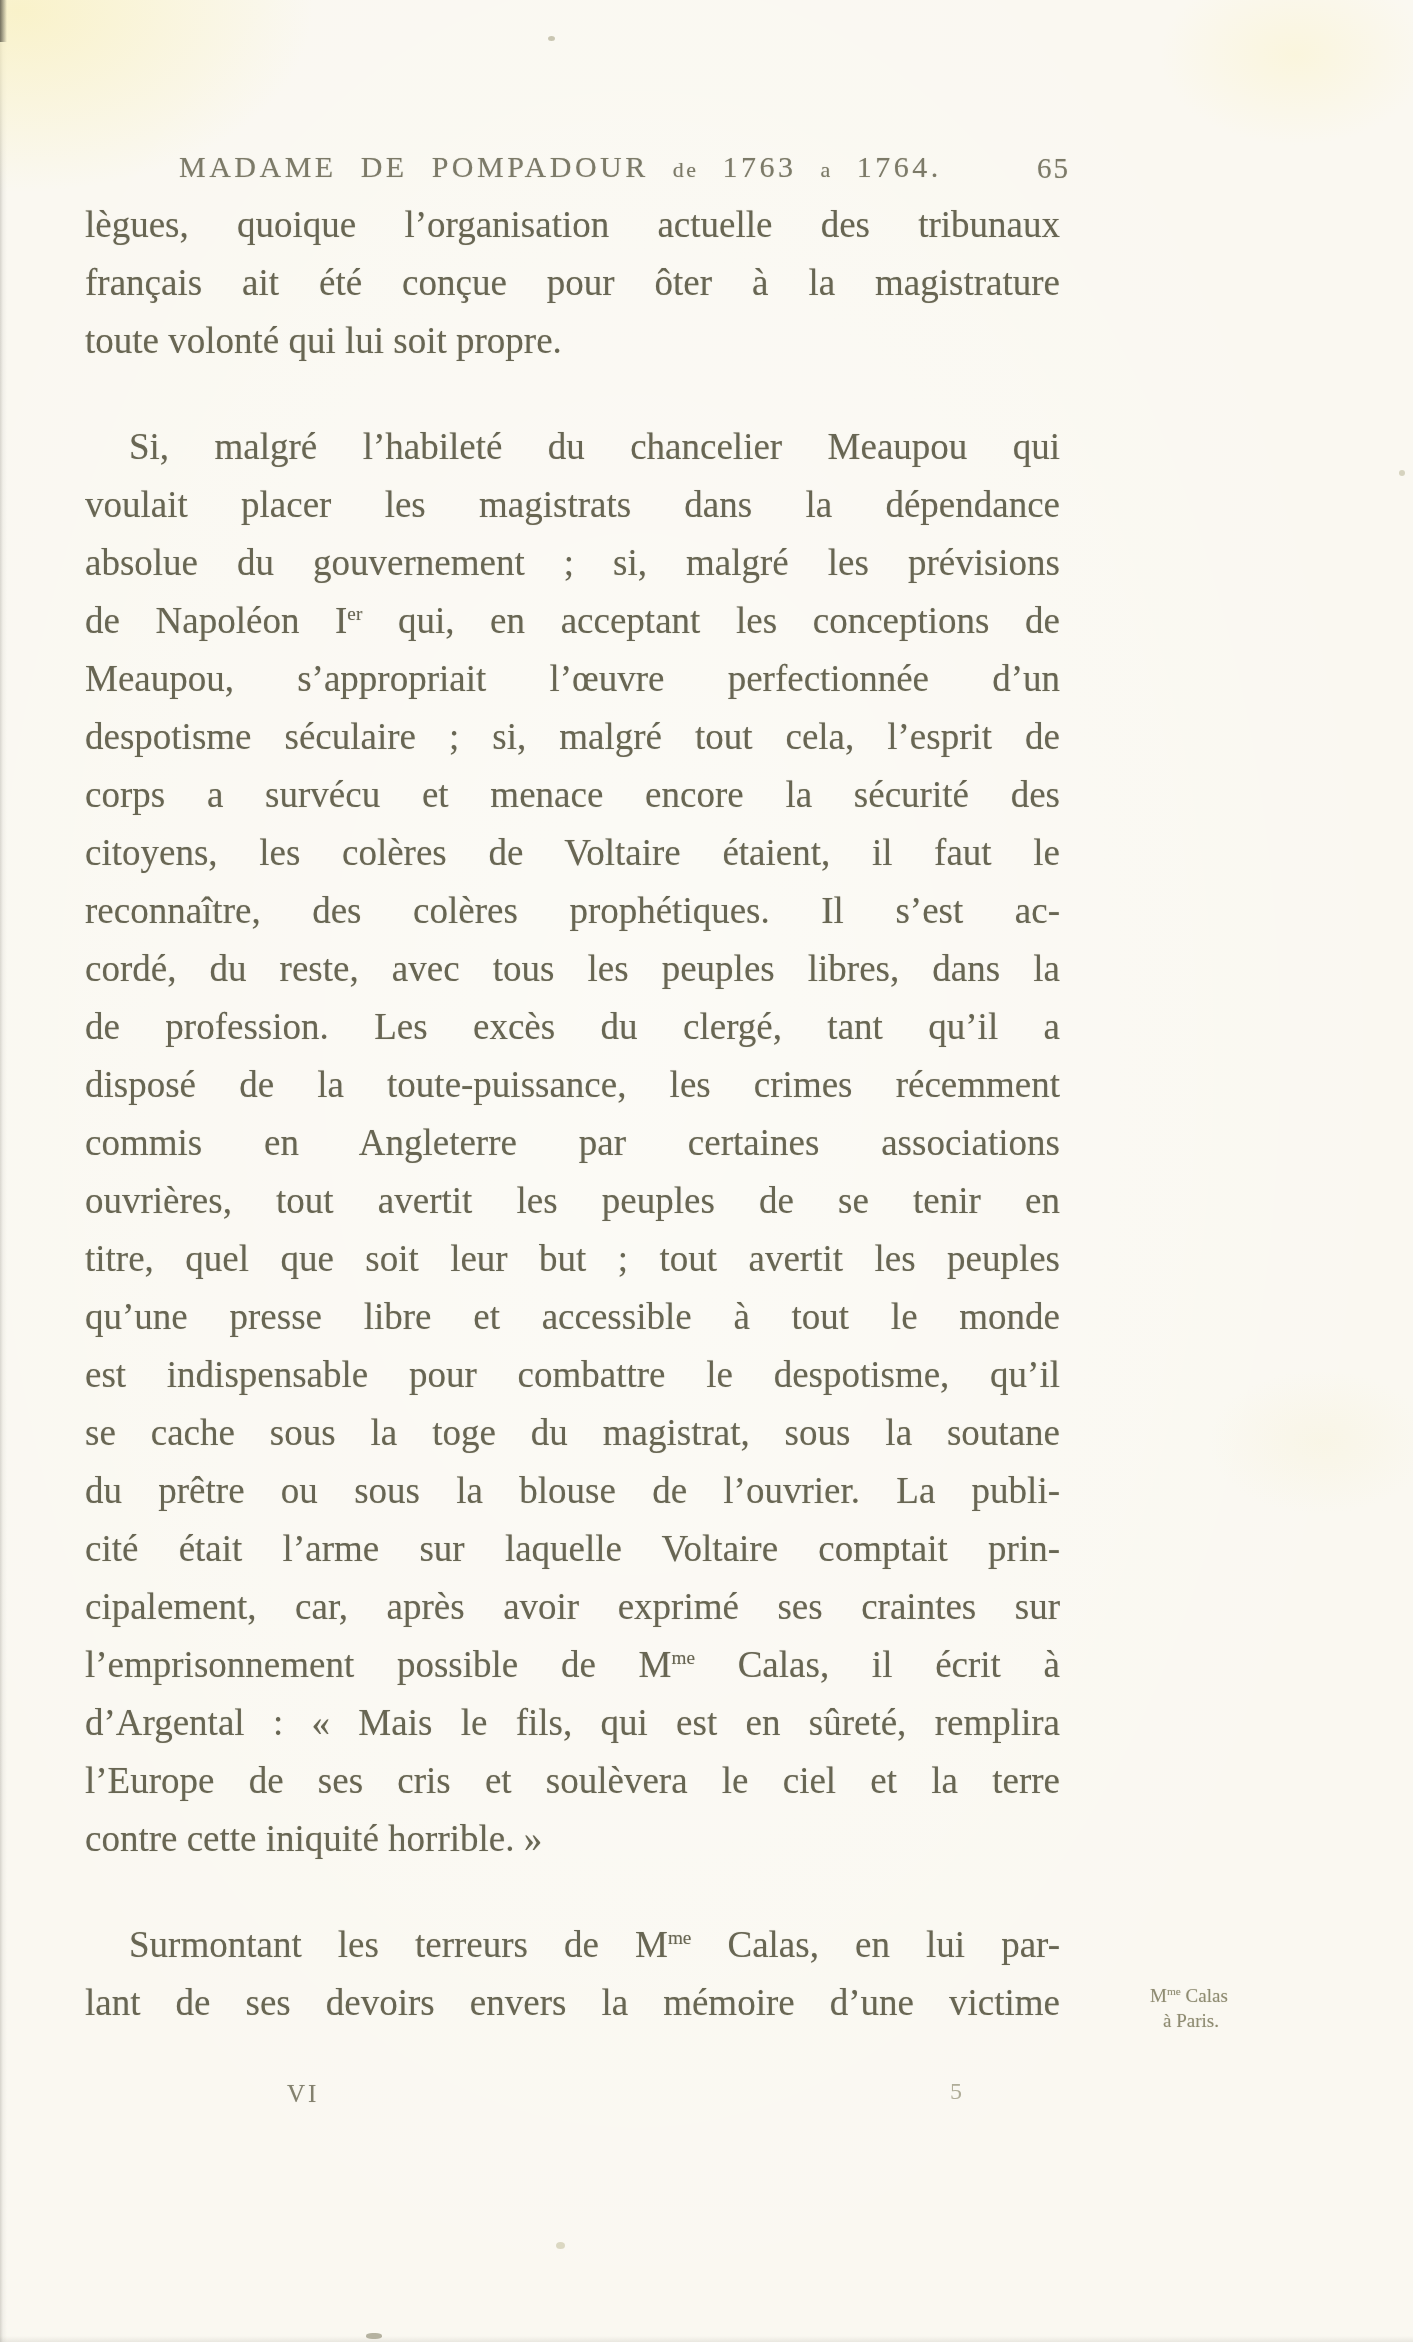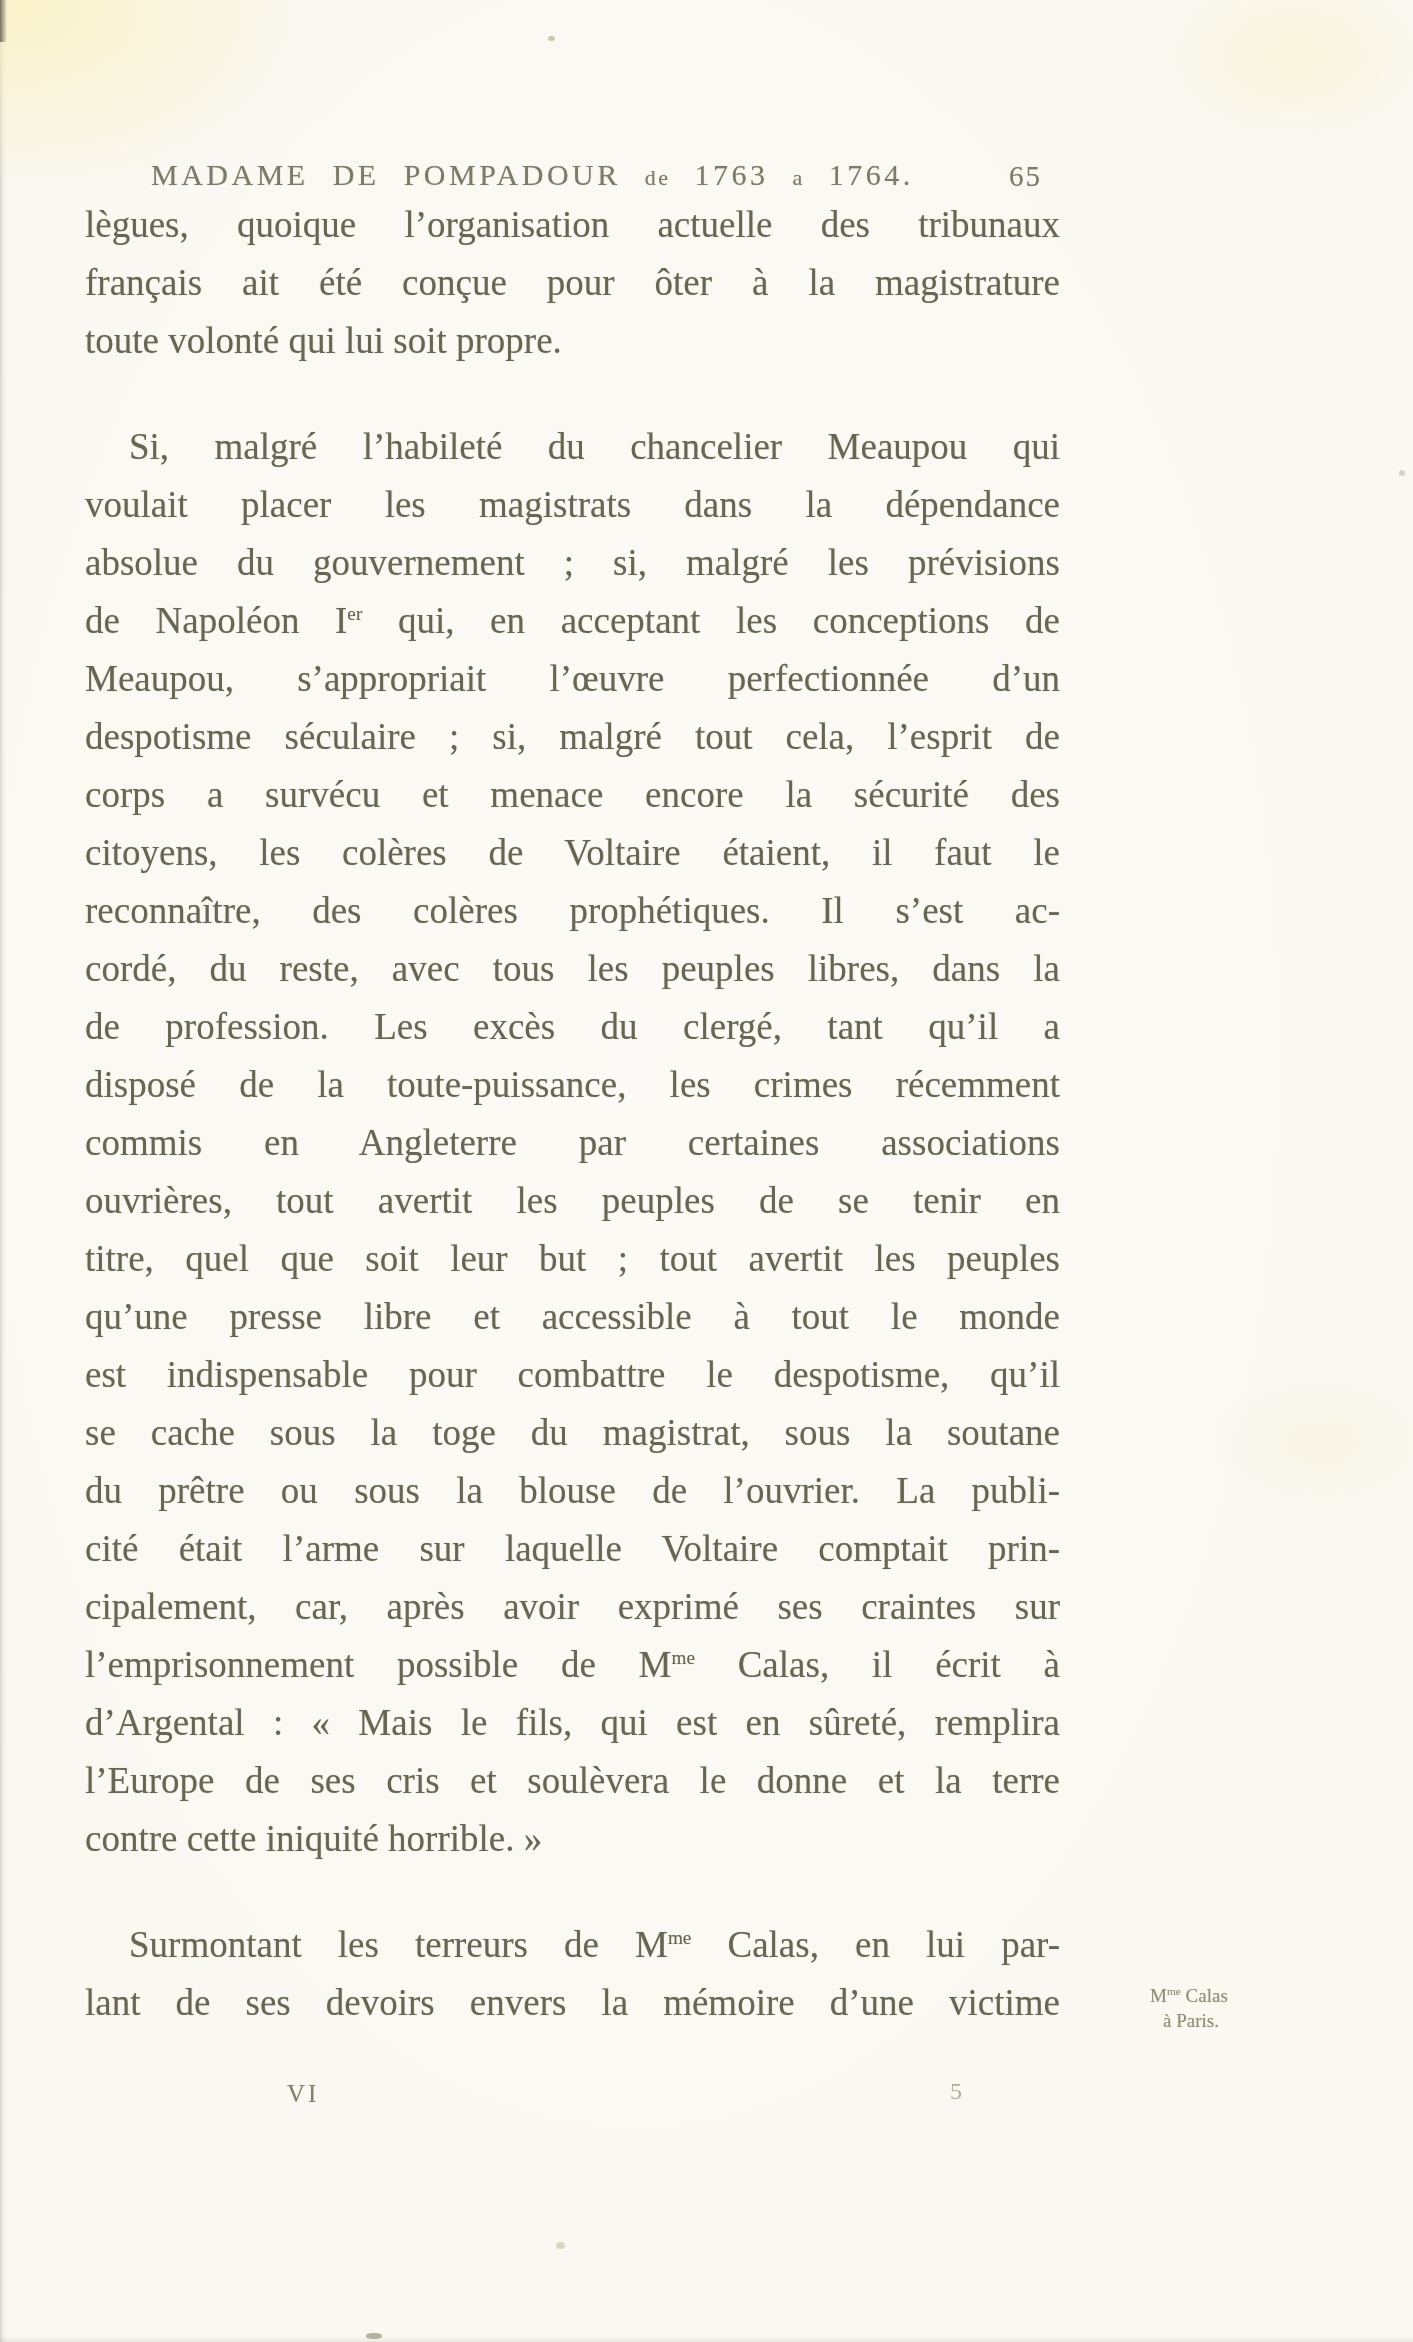--- a/index.html
+++ b/index.html
@@ -19,23 +19,22 @@
     overflow: hidden;
     font-family: "Liberation Serif", "DejaVu Serif", serif;
     color: var(--ink, #6b695a);
   }
   .corner-mark {
     position: absolute; left: 0; top: 0; width: 7px; height: 42px;
     background: linear-gradient(to right, rgba(52,50,42,0.65), rgba(52,50,42,0));
   }
   
   .header {
-    position: absolute; left: 67px; top: 150px; width: 975px; height: 40px;
+    position: absolute; left: 95px; top: 150px; width: 975px; height: 40px;
     white-space: nowrap;
-    margin-top: 8px;
   }
   .header-title {
     position: absolute; left: 84px; top: 0;
     font-size: 30px; letter-spacing: 3.5px; word-spacing: 13px;
     color: #7c7a68;
     text-shadow: 0 0 1px rgba(124,122,104,0.45);
   }
   .header-title .hsm { font-size: 22px; letter-spacing: 2.5px; }
   .page-number {
     position: absolute; right: 0; top: 2px;
@@ -116,21 +115,21 @@
       <div class="line">ouvrières, tout avertit les peuples de se tenir en</div>
       <div class="line">titre, quel que soit leur but ; tout avertit les peuples</div>
       <div class="line">qu’une presse libre et accessible à tout le monde</div>
       <div class="line">est indispensable pour combattre le despotisme, qu’il</div>
       <div class="line">se cache sous la toge du magistrat, sous la soutane</div>
       <div class="line">du prêtre ou sous la blouse de l’ouvrier. La publi-</div>
       <div class="line">cité était l’arme sur laquelle Voltaire comptait prin-</div>
       <div class="line">cipalement, car, après avoir exprimé ses craintes sur</div>
       <div class="line">l’emprisonnement possible de M<sup>me</sup> Calas, il écrit à</div>
       <div class="line">d’Argental : « Mais le fils, qui est en sûreté, remplira</div>
-      <div class="line">l’Europe de ses cris et soulèvera le donne et la terre</div>
+      <div class="line">l’Europe de ses cris et soulèvera le ciel et la terre</div>
       <div class="line end">contre cette iniquité horrible. »</div>
       <div class="line indent">Surmontant les terreurs de M<sup>me</sup> Calas, en lui par-</div>
       <div class="line">lant de ses devoirs envers la mémoire d’une victime</div>
     </div>
 
   <div class="margin-note">
     <div class="mn1">M<sup>me</sup> Calas</div>
     <div class="mn2">à Paris.</div>
   </div>
 

